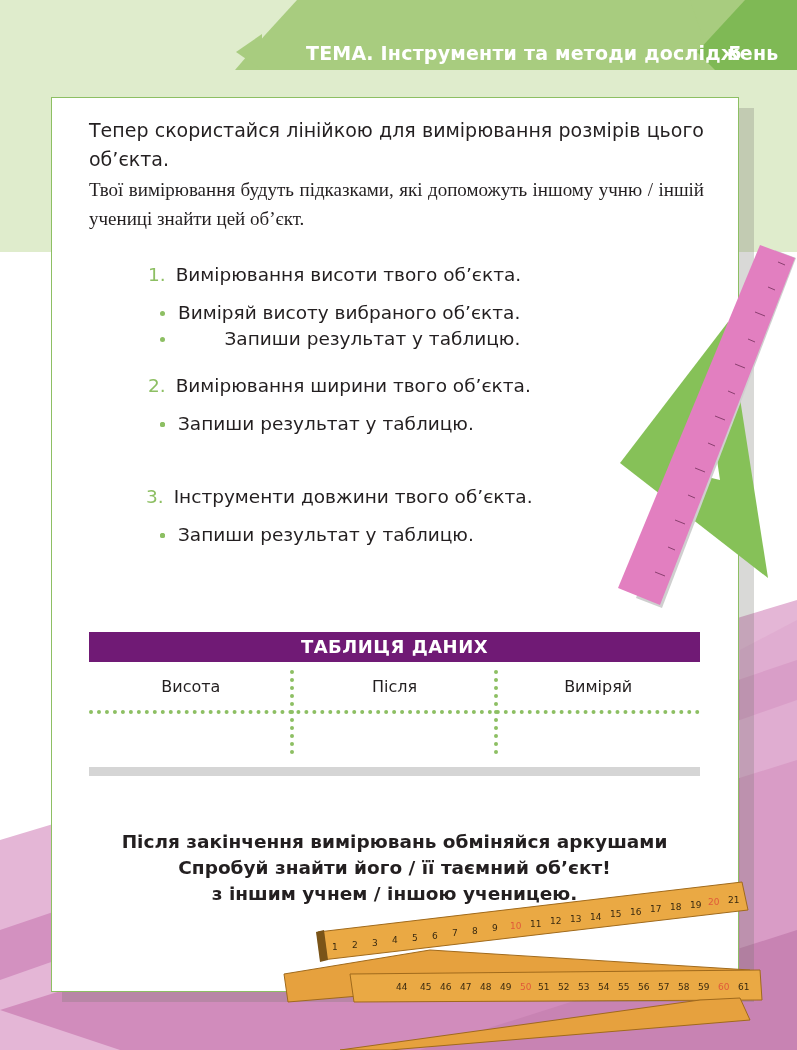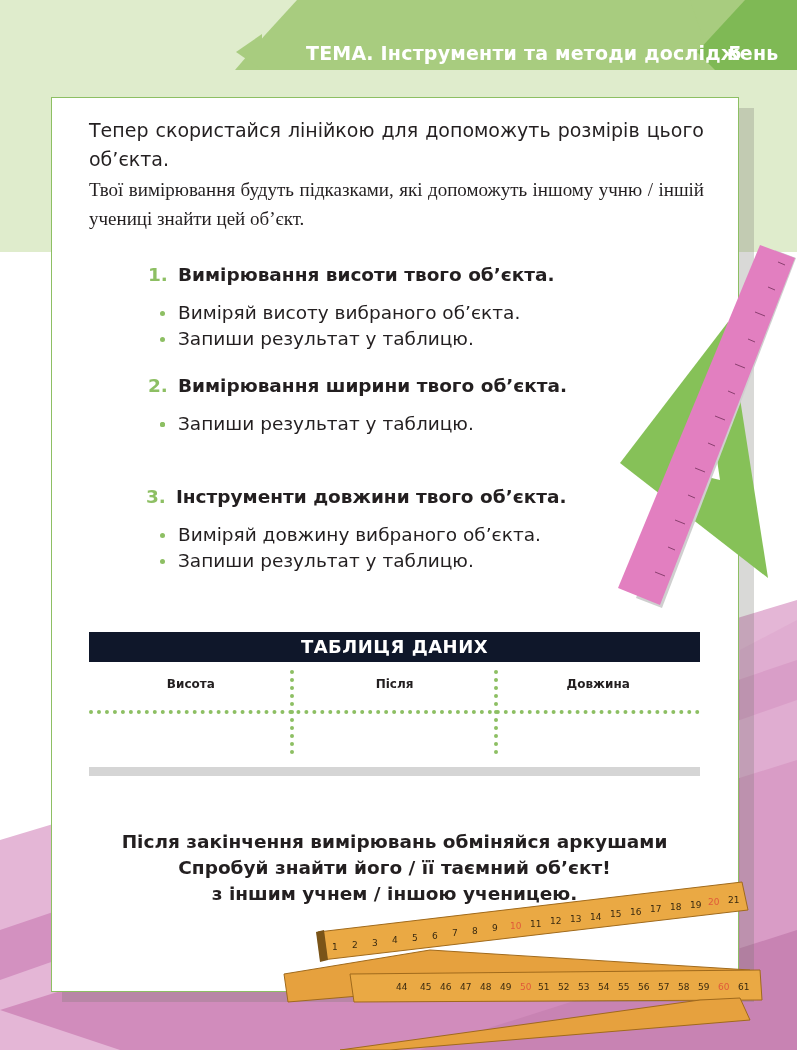--- a/index.html
+++ b/index.html
@@ -16,32 +16,32 @@
   .header-page { position: absolute; left: 720px; top: 38px; width: 30px; height: 30px; line-height: 30px; text-align: center; font-size: 20px; font-weight: bold; color: #ffffff; }
 
   
   .card-shadow { position: absolute; left: 62px; top: 108px; width: 692px; height: 894px; background: rgba(120,120,110,0.28); }
   .card { position: absolute; left: 51px; top: 97px; width: 688px; height: 895px; background: #ffffff; border: 1.5px solid #8dbf63; }
 
   .intro { position: absolute; left: 89px; width: 615px; font-size: 19px; line-height: 29px; color: #231f20; text-align: justify; }
   .intro1 { top: 116px; }
   .intro2 { top: 175px; font-family: Liberation Serif, serif; }
 
-  .step { position: absolute; left: 148px; font-size: 18.5px; font-weight: bold; color: #231f20; white-space: nowrap; }
+  .step { position: absolute; left: 148px; font-size: 18.5px; font-weight: normal; color: #231f20; white-space: nowrap; }
   .step .num { color: #8dbf63; margin-right: 10px; }
   .bullets { position: absolute; left: 158px; font-size: 18.5px; line-height: 26px; color: #231f20; }
-  .bullets li { list-style: none; position: relative; padding-left: 20px; white-space: nowrap; }
+  .bullets li { list-style: none; position: relative; padding-left: 20px; white-space: nowrap; text-align: right; }
   .bullets li .dot { position: absolute; left: 2px; top: 11px; width: 5px; height: 5px; border-radius: 50%; background: #8dbf63; }
 
   
   .tbl { position: absolute; left: 89px; top: 632px; width: 611px; }
-  .tbl-head { height: 30px; background: #0f172a; color: #ffffff; font-weight: bold; font-size: 18px; text-align: center; line-height: 30px; letter-spacing: 0.5px; }
+  .tbl-head { height: 30px; background: #701a75; color: #ffffff; font-weight: bold; font-size: 18px; text-align: center; line-height: 30px; letter-spacing: 0.5px; }
   .tbl-cols { position: relative; display: flex; height: 80px; }
   .tbl-col { flex: 1; position: relative; }
-  .tbl-col .col-label { display: block; text-align: center; font-weight: bold; font-size: 12px; padding-top: 43px; position: absolute; top: -28px; width: 100%; }
+  .tbl-col .col-label { display: block; text-align: center; font-weight: normal; font-size: 16px; padding-top: 43px; position: absolute; top: -28px; width: 100%; }
   .tbl-vsep { position: absolute; top: 8px; width: 0; height: 84px; border-left: 4px dotted #8dbf63; }
   .tbl-hsep { position: absolute; left: 0; top: 48px; width: 611px; height: 0; border-top: 4px dotted #8dbf63; }
   .tbl-cell { position: absolute; top: 56px; height: 64px; }
   .tbl-bottom { position: absolute; left: 89px; top: 767px; width: 611px; height: 9px; background: #d5d5d5; }
 
   .closing { position: absolute; left: 89px; top: 805px; width: 611px; text-align: center; font-size: 18.5px; font-weight: bold; line-height: 26px; color: #231f20; margin-top: 24px; }
 
   .decor { position: absolute; }
 </style>
 </head>
@@ -85,21 +85,21 @@
     <line x1="125" y1="180" x2="115" y2="176"></line>
       <line x1="115" y1="206" x2="108" y2="203"></line>
     <line x1="105" y1="232" x2="95" y2="228"></line>
       <line x1="95" y1="258" x2="88" y2="255"></line>
     <line x1="85" y1="284" x2="75" y2="280"></line>
       <line x1="75" y1="310" x2="68" y2="307"></line>
     <line x1="65" y1="336" x2="55" y2="332"></line>
   </g>
 </svg>
 
-<p class="intro intro1">Тепер скористайся лінійкою для допоможуть розмірів цього об’єкта.</p>
+<p class="intro intro1">Тепер скористайся лінійкою для вимірювання розмірів цього об’єкта.</p>
 <p class="intro intro2">Твої вимірювання будуть підказками, які допоможуть іншому учню / іншій учениці знайти цей об’єкт.</p>
 
 <div class="step" style="top:264px">
   <span class="num">1.</span><span>Вимірювання висоти твого об’єкта.</span>
 </div>
 <ul class="bullets" style="top:300px">
   <li><span class="dot"></span><span>Виміряй висоту вибраного об’єкта.</span></li>
   <li><span class="dot"></span><span>Запиши результат у таблицю.</span></li>
 </ul>
 
@@ -108,35 +108,35 @@
 </div>
 <ul class="bullets" style="top:411px">
   <li><span class="dot"></span></li>
   <li><span class="dot"></span><span>Запиши результат у таблицю.</span></li>
 </ul>
 
 <div class="step" style="top:486px;left:146px">
   <span class="num">3.</span><span>Інструменти довжини твого об’єкта.</span>
 </div>
 <ul class="bullets" style="top:522px">
-  <li><span class="dot"></span><span>Виміряй довжину вибраного об’єкта.</span></li>
+  <li><span class="dot"></span></li>
   <li><span class="dot"></span><span>Запиши результат у таблицю.</span></li>
 </ul>
 
 <div class="tbl">
   <div class="tbl-head">ТАБЛИЦЯ ДАНИХ</div>
   <div class="tbl-cols">
     <div class="tbl-col">
       <span class="col-label">Висота</span>
     </div>
     <div class="tbl-col">
       <span class="col-label">Після</span>
     </div>
     <div class="tbl-col">
-      <span class="col-label">Довжина</span>
+      <span class="col-label">Виміряй</span>
     </div>
     <div class="tbl-vsep" style="left:201px"></div>
     <div class="tbl-vsep" style="left:405px"></div>
     <div class="tbl-hsep"></div>
     <div class="tbl-cell" style="left:0;width:201px"></div>
     <div class="tbl-cell" style="left:205px;width:200px"></div>
     <div class="tbl-cell" style="left:409px;width:202px"></div>
   </div>
 </div>
 <div class="tbl-bottom"></div>

